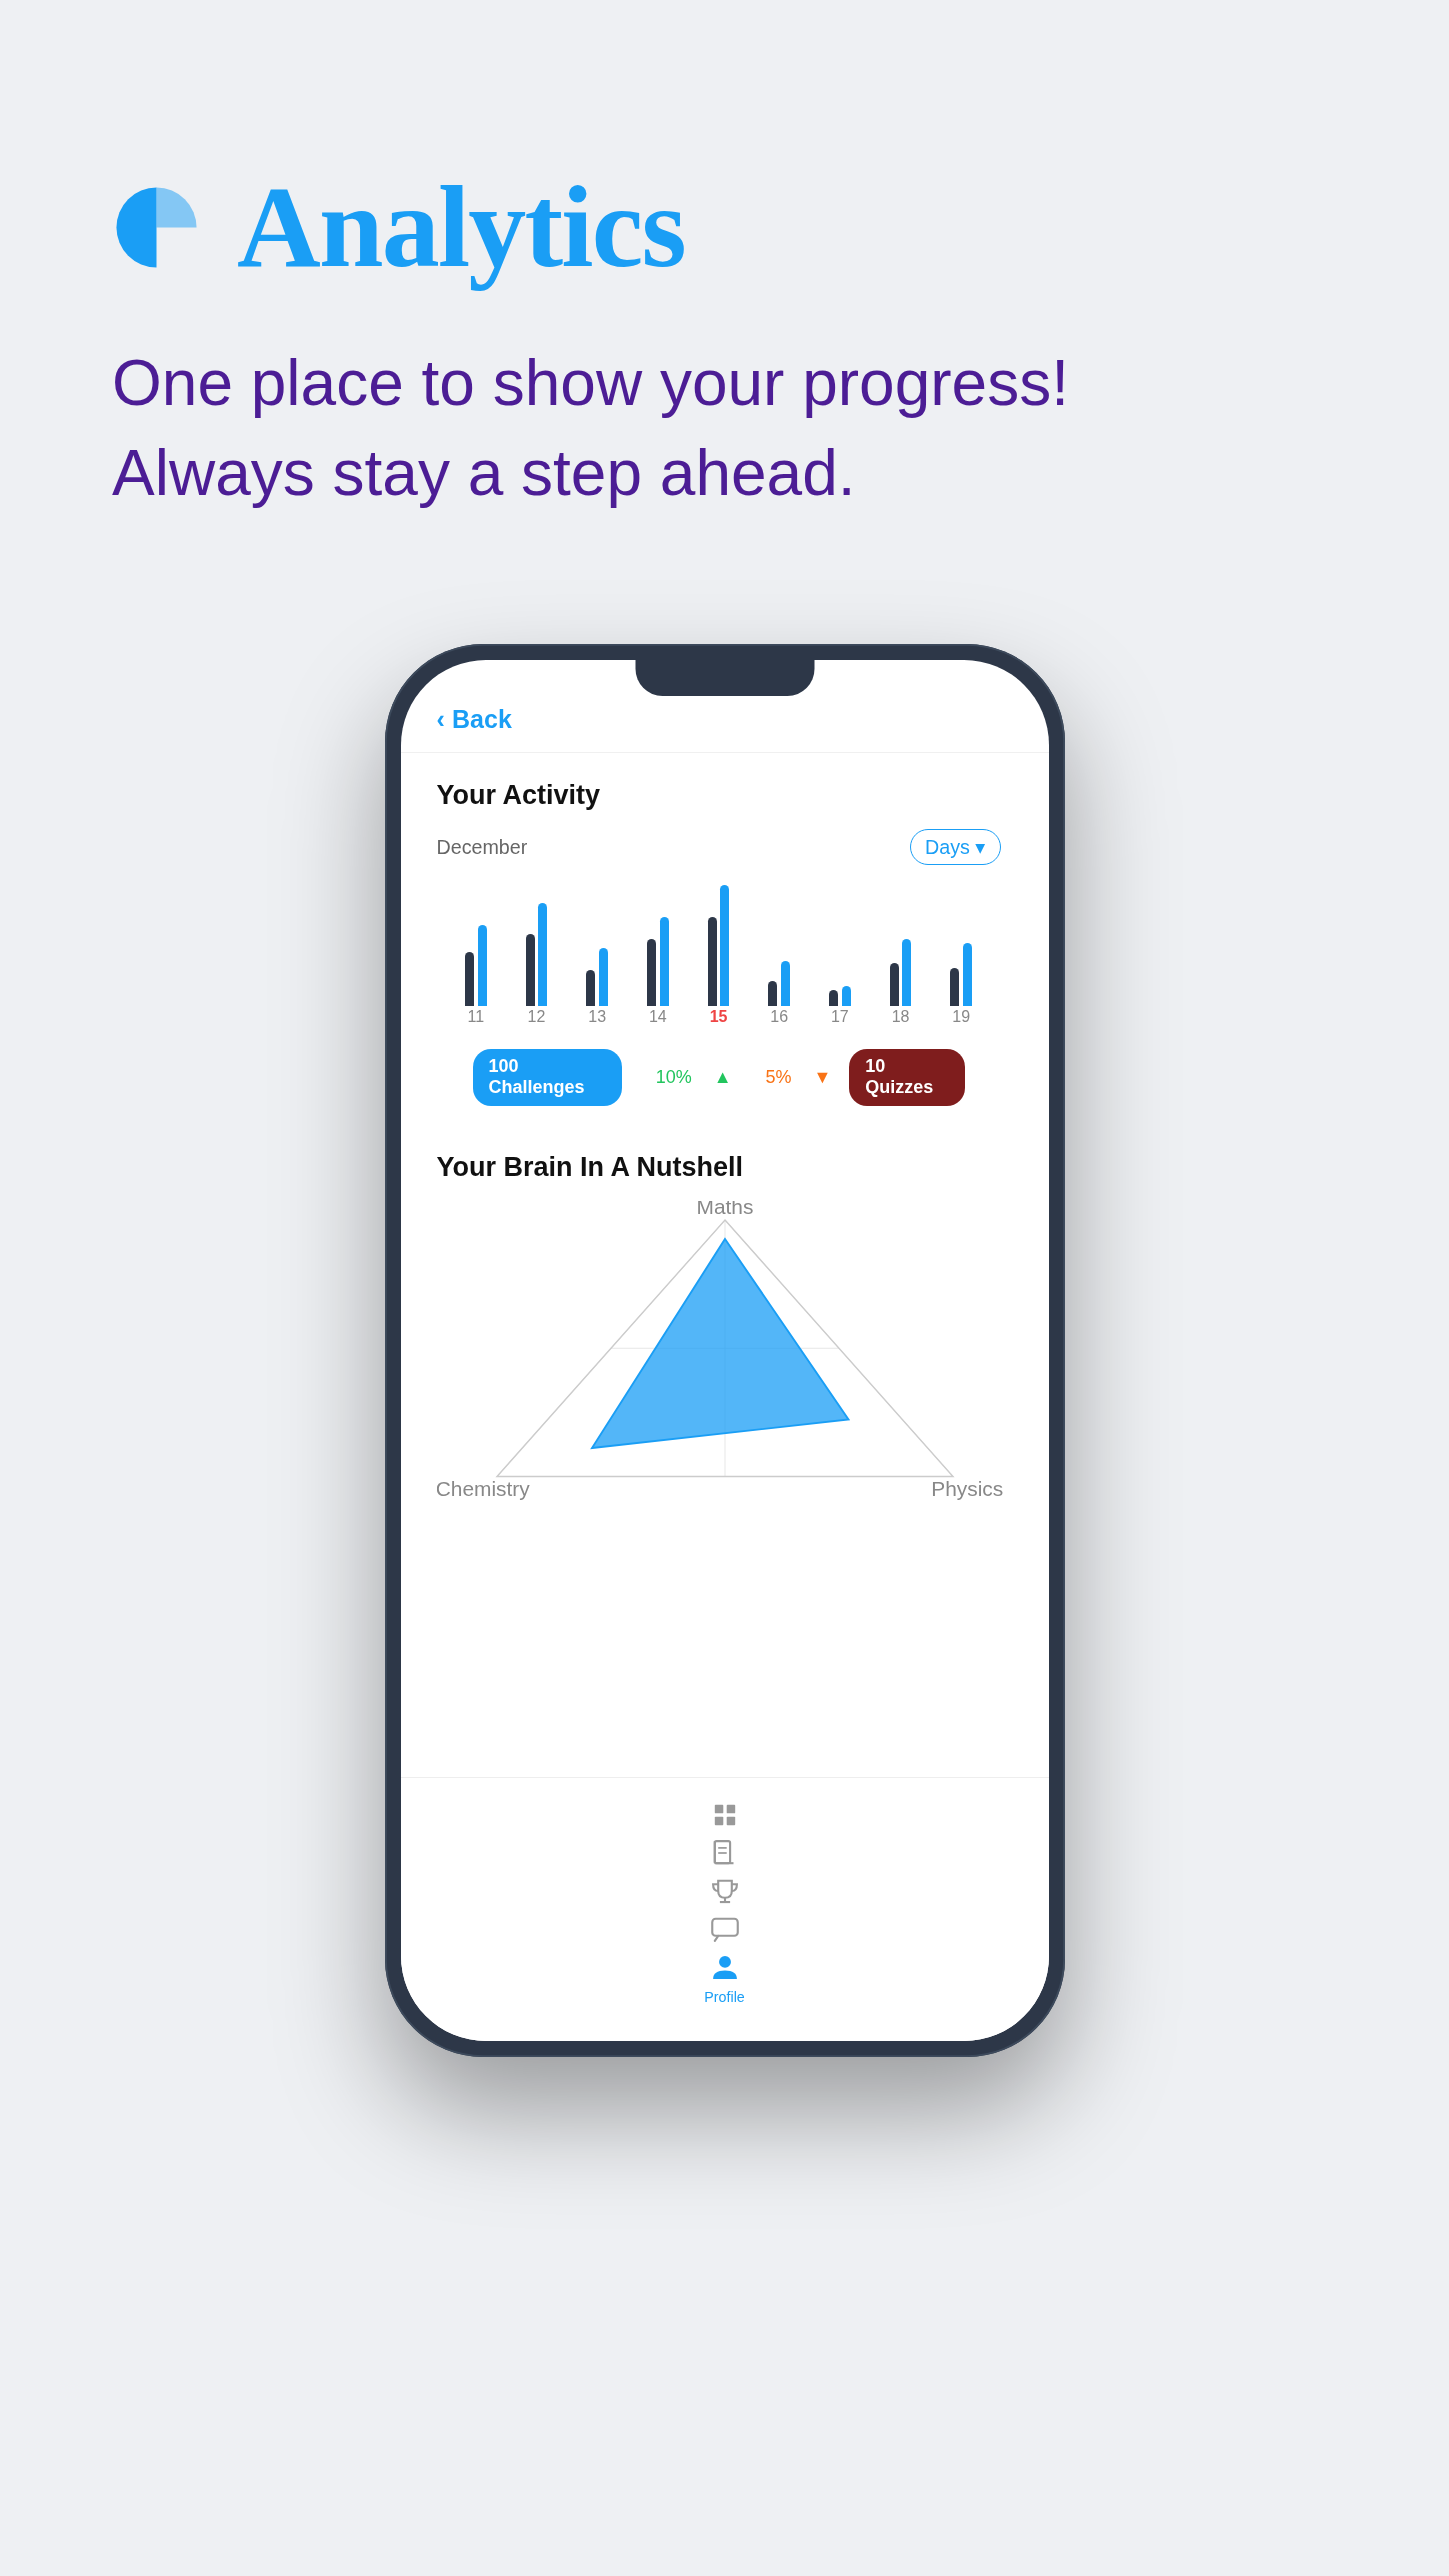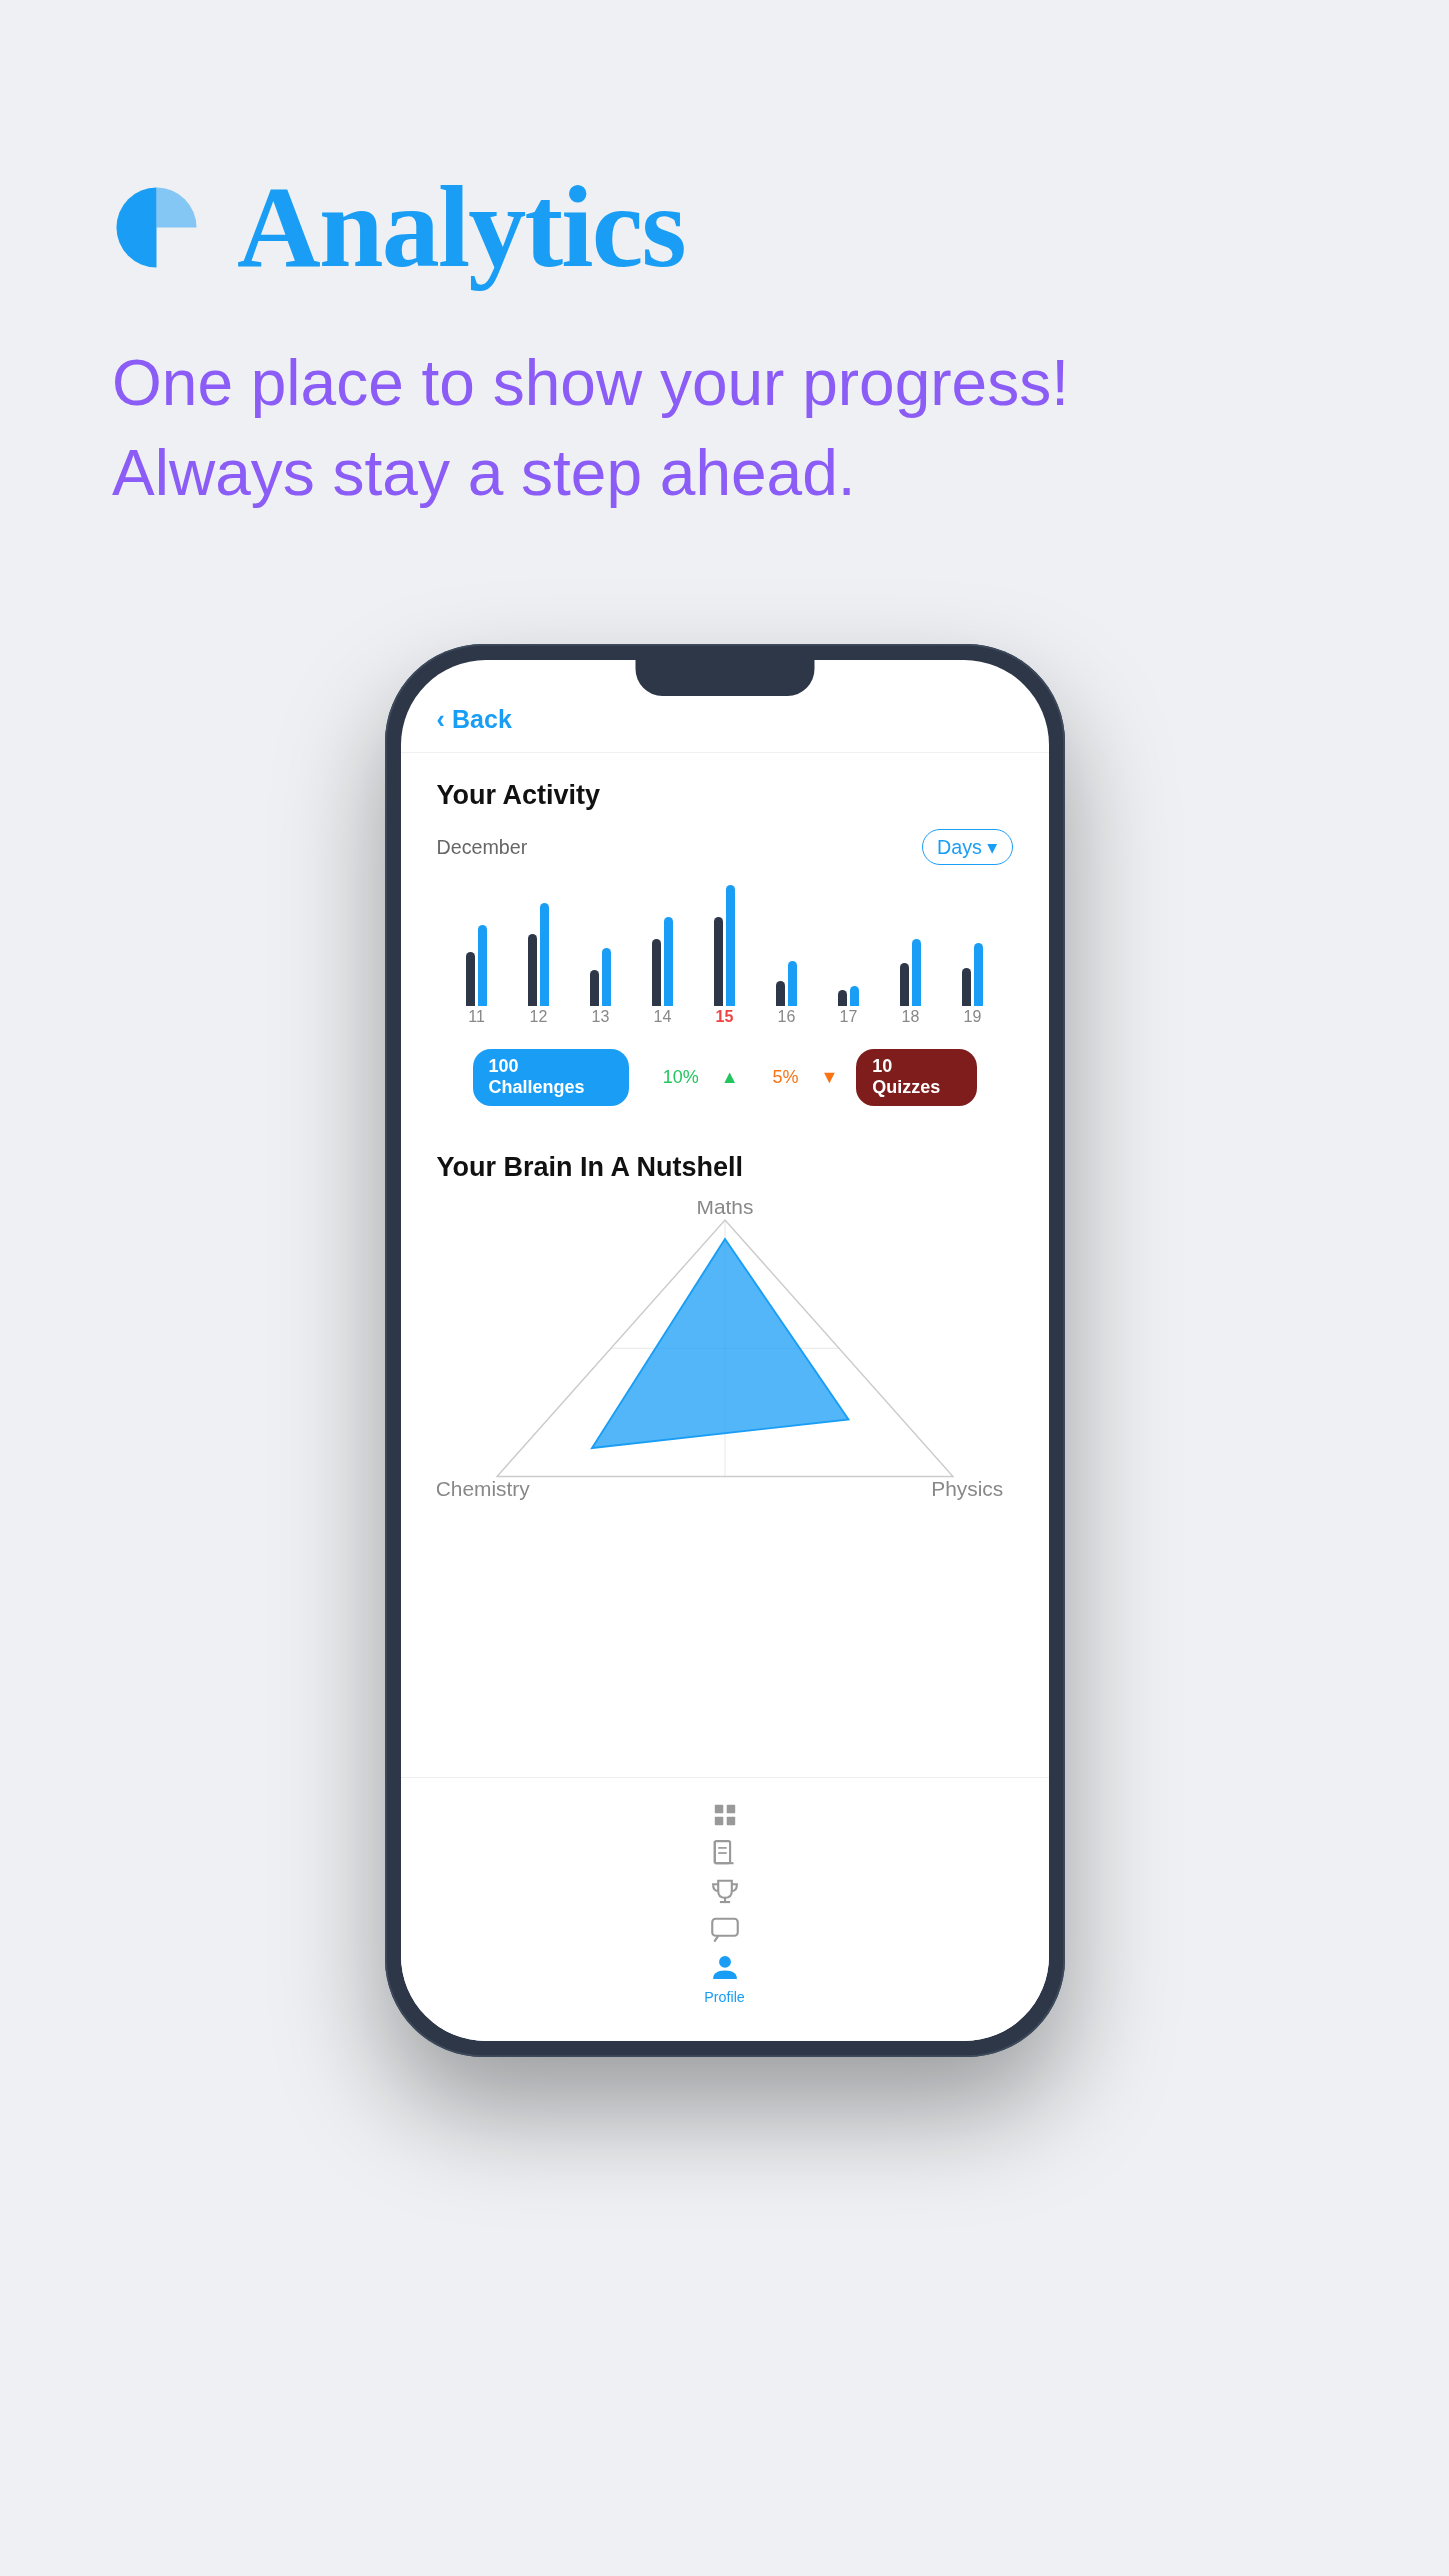--- a/index.html
+++ b/index.html
@@ -33,21 +33,21 @@
     .analytics-title {
       font-size: 116px;
       font-weight: 800;
       color: #1a9ef5;
       letter-spacing: -1.8px;
       font-family: Liberation Serif, serif;
     }
 
     .subtitle {
       font-size: 64px;
-      color: #8b5cf6;
+      color: #4c1d95;
       font-weight: 400;
       line-height: 1.4;
     }
 
     
     .phone-wrapper {
       display: flex;
       justify-content: center;
       margin-top: 72px;
       padding-bottom: 89px;
@@ -109,21 +109,21 @@
       font-weight: 600;
     }
 
     .back-chevron {
       font-size: 25px;
       color: #1a9ef5;
     }
 
     
     .activity-section {
-      padding: 27px 36px 18px 36px;
+      padding: 27px 48px 18px 36px;
     }
 
     .section-title {
       font-size: 27px;
       font-weight: 700;
       color: #111;
       margin-bottom: 18px;
     }
 
     .month-row {

